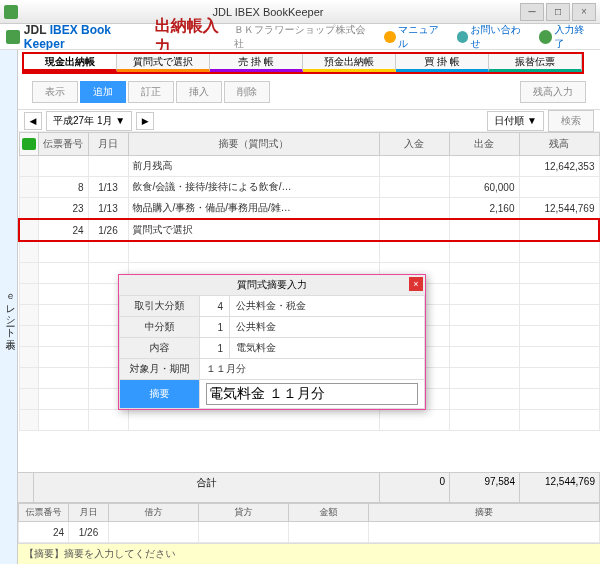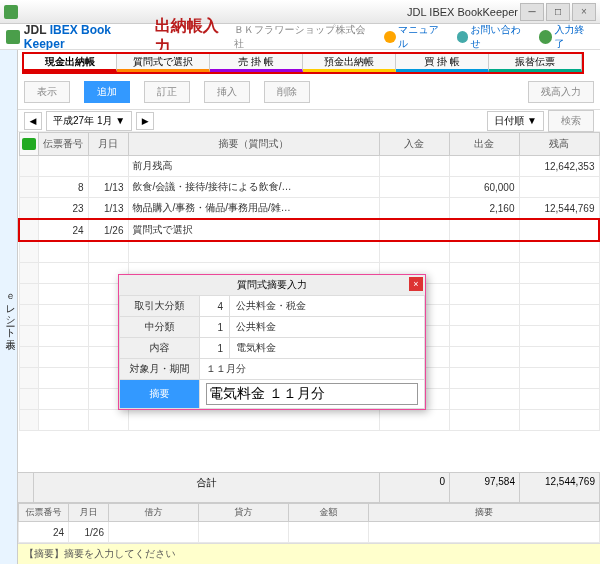--- a/index.html
+++ b/index.html
@@ -1,18 +1,18 @@
 <!DOCTYPE html>
 <html><head>
 <meta charset="utf-8">
 <style>
 *{box-sizing:border-box;margin:0;padding:0;font-family:"Meiryo","MS PGothic",sans-serif}
 body{width:600px;height:564px;background:#f0f0f0;font-size:11px;overflow:hidden}
 .titlebar{height:24px;background:linear-gradient(#fff,#e8e8e8);display:flex;align-items:center;padding:0 4px;border-bottom:1px solid #ccc}
-.titlebar .title{flex:1;text-align:right;color:#333;font-size:11px}
+.titlebar .title{flex:1;text-align:center;color:#333;font-size:11px}
 .titlebar .winbtn{width:24px;height:18px;margin-left:2px;background:#e0e0e0;border:1px solid #bbb;display:flex;align-items:center;justify-content:center;font-size:10px;cursor:pointer}
 .titlebar .winbtn.minus{color:#333}
 .titlebar .winbtn.max{color:#333}
 .titlebar .winbtn.close{color:#666}
 .appbar{height:26px;background:#fff;display:flex;align-items:center;padding:0 6px;border-bottom:1px solid #ddd}
 .logo{width:14px;height:14px;background:#4a9e4a;border-radius:2px;margin-right:4px}
 .brand{font-weight:bold;color:#333;font-size:12px}
 .brand .blue{color:#0066cc}
 .subtitle{color:#b91c1c;font-weight:bold;margin-left:1px;font-size:16px}
 .company{color:#888;font-size:10px;margin-left:auto}
@@ -25,33 +25,33 @@
 .sidetab{width:18px;background:#e8f4ff;border-right:1px solid #ccc;writing-mode:vertical-rl;text-align:center;padding-top:6px;font-size:10px;color:#333;cursor:pointer}
 .content{flex:1;display:flex;flex-direction:column;background:#fff}
 .tabrow{height:22px;display:flex;border:2px solid #d00;margin:2px 16px 0 4px}
 .tab{flex:1;border-right:1px solid #ccc;display:flex;align-items:center;justify-content:center;font-size:10px;cursor:pointer;border-bottom:3px solid transparent;background:#f8f8f8}
 .tab.t0{border-bottom-color:#d00;background:#fff;font-weight:bold}
 .tab.t1{border-bottom-color:#f80}
 .tab.t2{border-bottom-color:#fc0}
 .tab.t3{border-bottom-color:#90d}
 .tab.t4{border-bottom-color:#09d}
 .tab.t5{border-bottom-color:#0a8}
-.toolbar{height:36px;display:flex;align-items:center;gap:14px;padding:2px 6px;border-bottom:1px solid #ddd}
+.toolbar{height:36px;display:flex;align-items:center;gap:2px;padding:2px 14px;border-bottom:1px solid #ddd}
 .tbtn{padding:3px 12px;font-size:10px;border:1px solid #ccc;background:#f8f8f8;cursor:pointer;color:#888}
 .tbtn.active{background:#3399ff;color:#fff;border-color:#3399ff}
 .toolbar .spacer{flex:1}
 .datebar{height:22px;display:flex;align-items:center;padding:2px 6px;gap:4px;border-bottom:1px solid #eee}
 .navbtn{width:18px;height:18px;border:1px solid #ccc;background:#fff;cursor:pointer;display:flex;align-items:center;justify-content:center;font-size:9px}
 .datebox{border:1px solid #ccc;padding:2px 6px;font-size:10px;background:#fff}
 .table{flex:1;overflow:hidden;position:relative}
 table{width:100%;border-collapse:collapse;font-size:10px}
 th{background:#f0f0f0;border:1px solid #ccc;padding:3px 2px;font-weight:normal;color:#555}
 td{border:1px solid #e8e8e8;padding:3px 4px;height:21px;text-align:right;color:#333}
 td.l{text-align:left}
-td.c{text-align:right}
+td.c{text-align:center}
 tr.hl td{border-top:2px solid #d00;border-bottom:2px solid #d00}
 tr.hl td:first-child{border-left:2px solid #d00}
 tr.hl td:last-child{border-right:2px solid #d00}
 .iconcell{width:16px;background:#f8f8f8}
 .greenicon{width:14px;height:12px;background:#2a2;margin:2px auto;border-radius:2px}
 .totalrow{display:flex;background:#f0f0f0;border-top:1px solid #ccc;height:30px;font-size:10px}
 .totalrow div{border-right:1px solid #ccc;padding:3px 4px;text-align:right}
 .bottomgrid{border-top:1px solid #ccc}
 .bottomgrid th{font-size:9px;padding:2px}
 .bottomgrid td{font-size:10px;padding:2px 4px}

